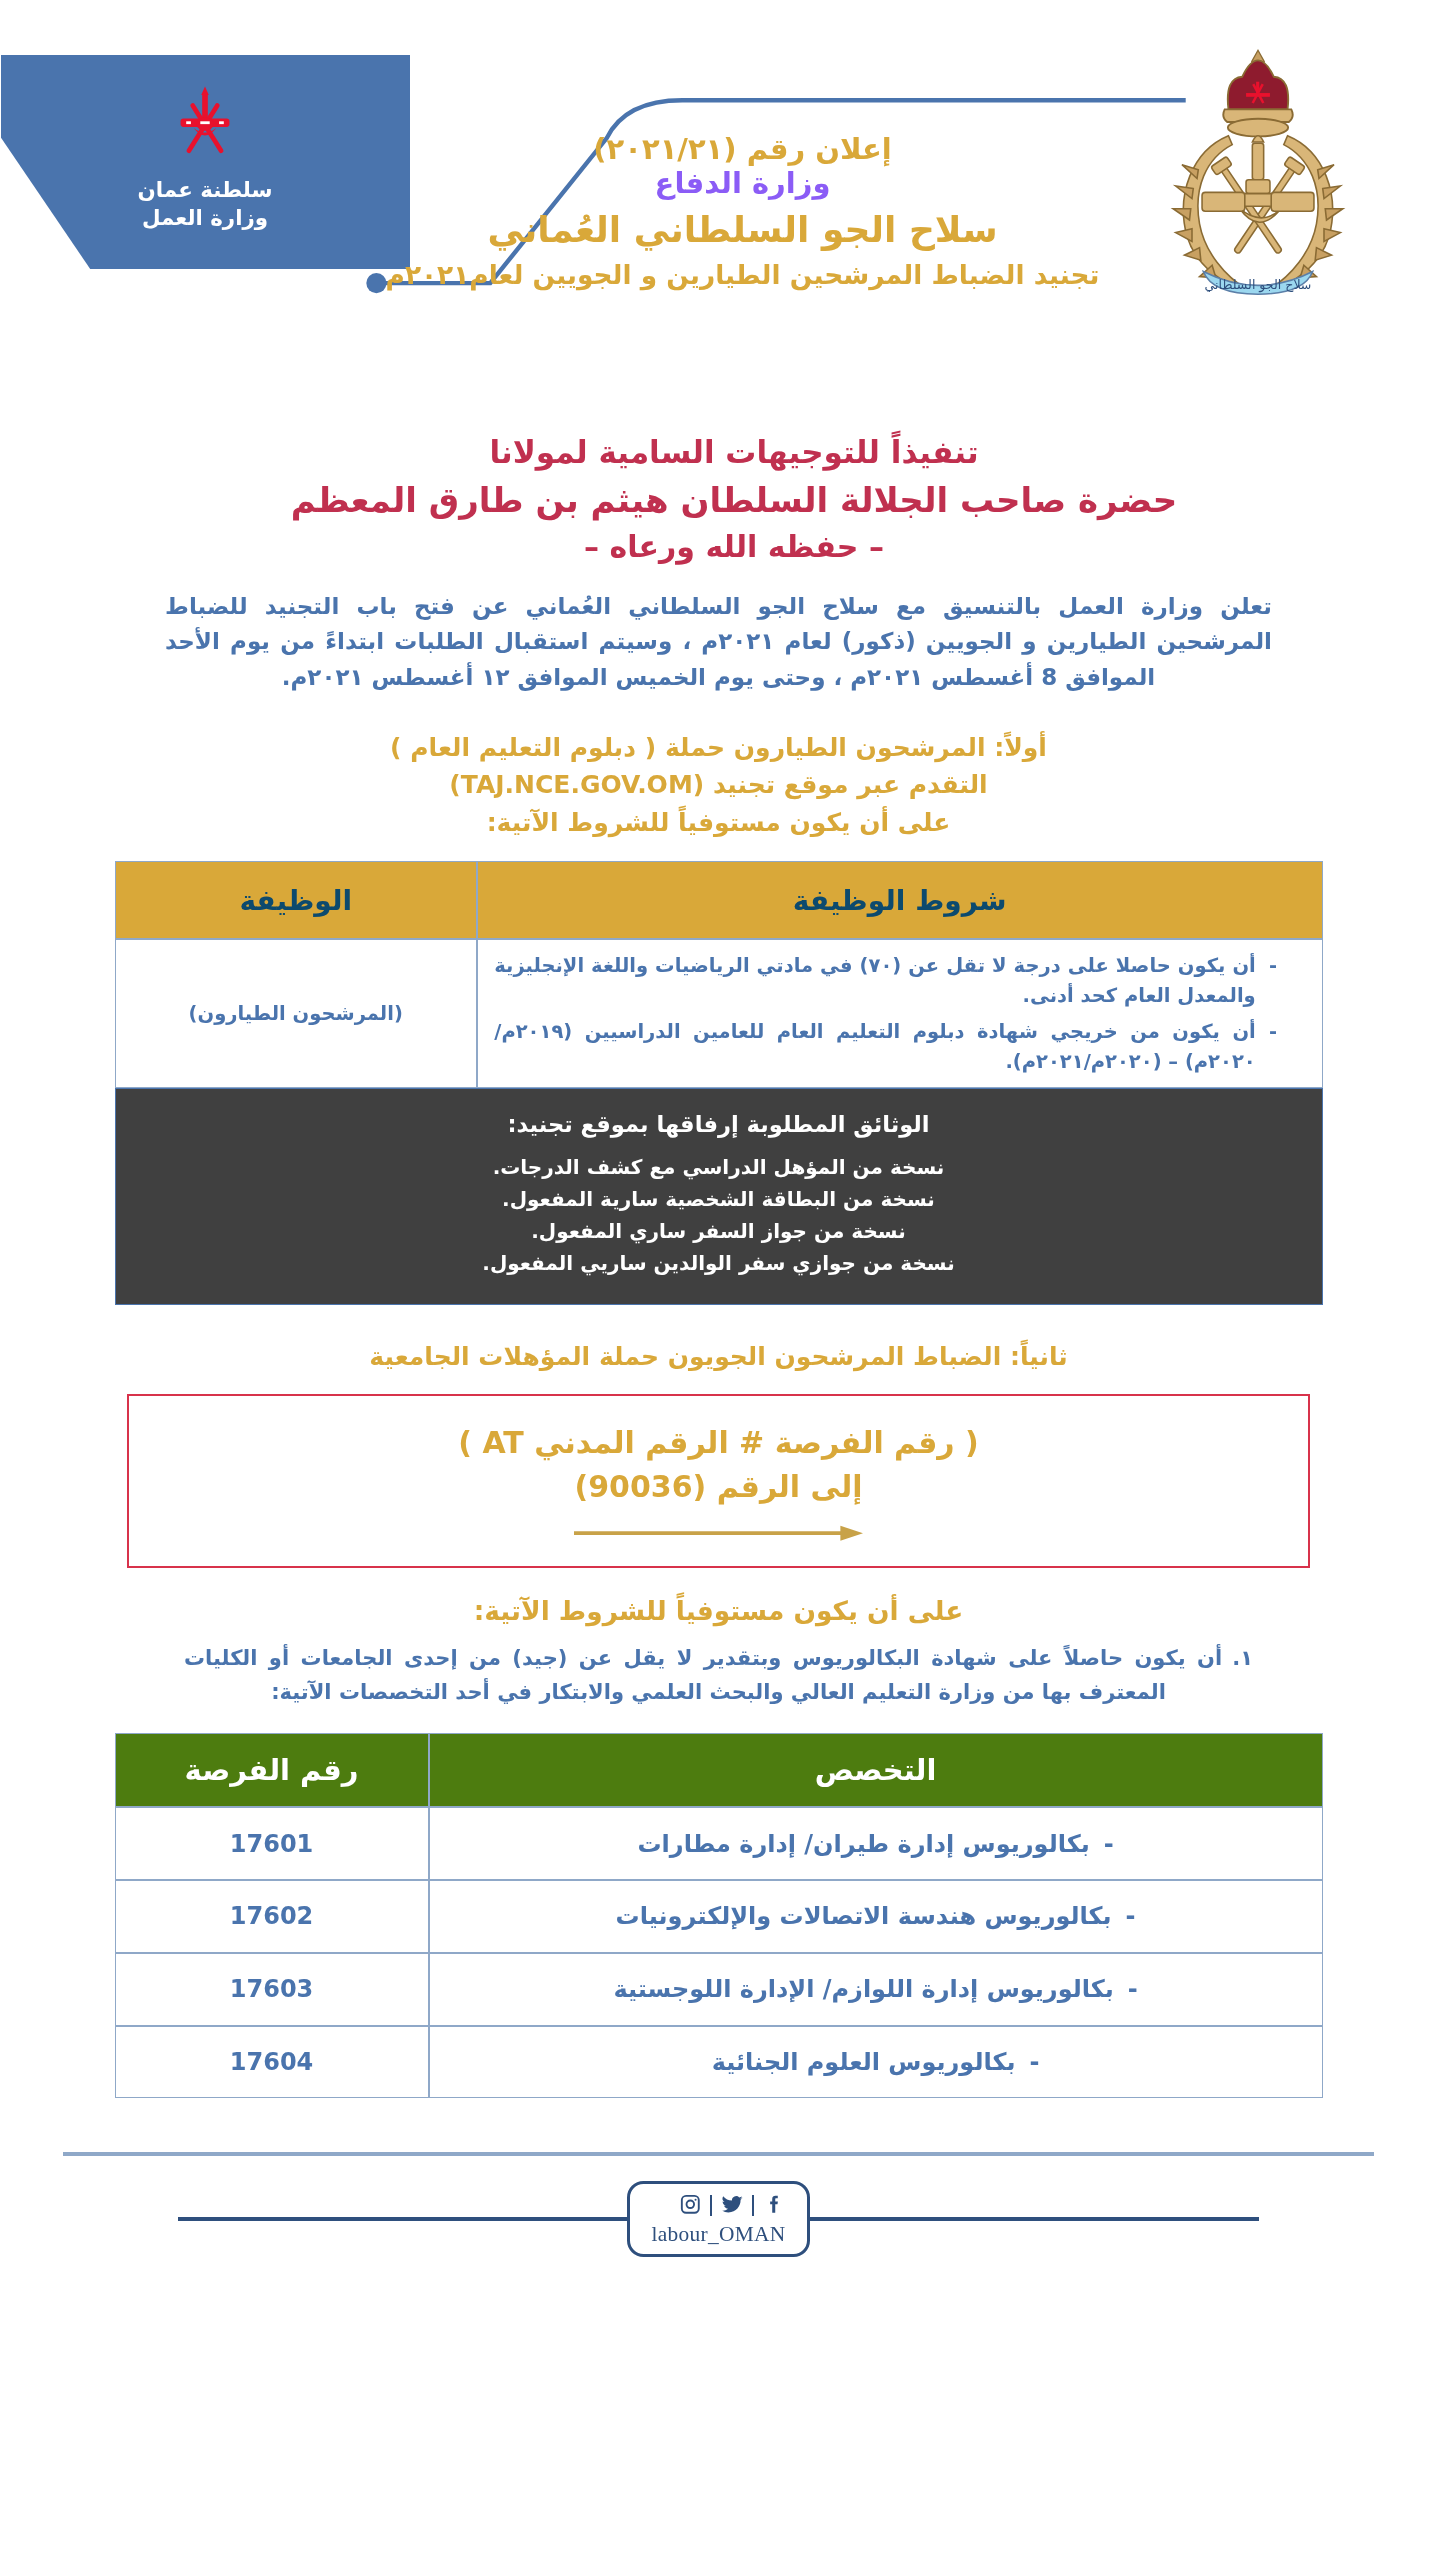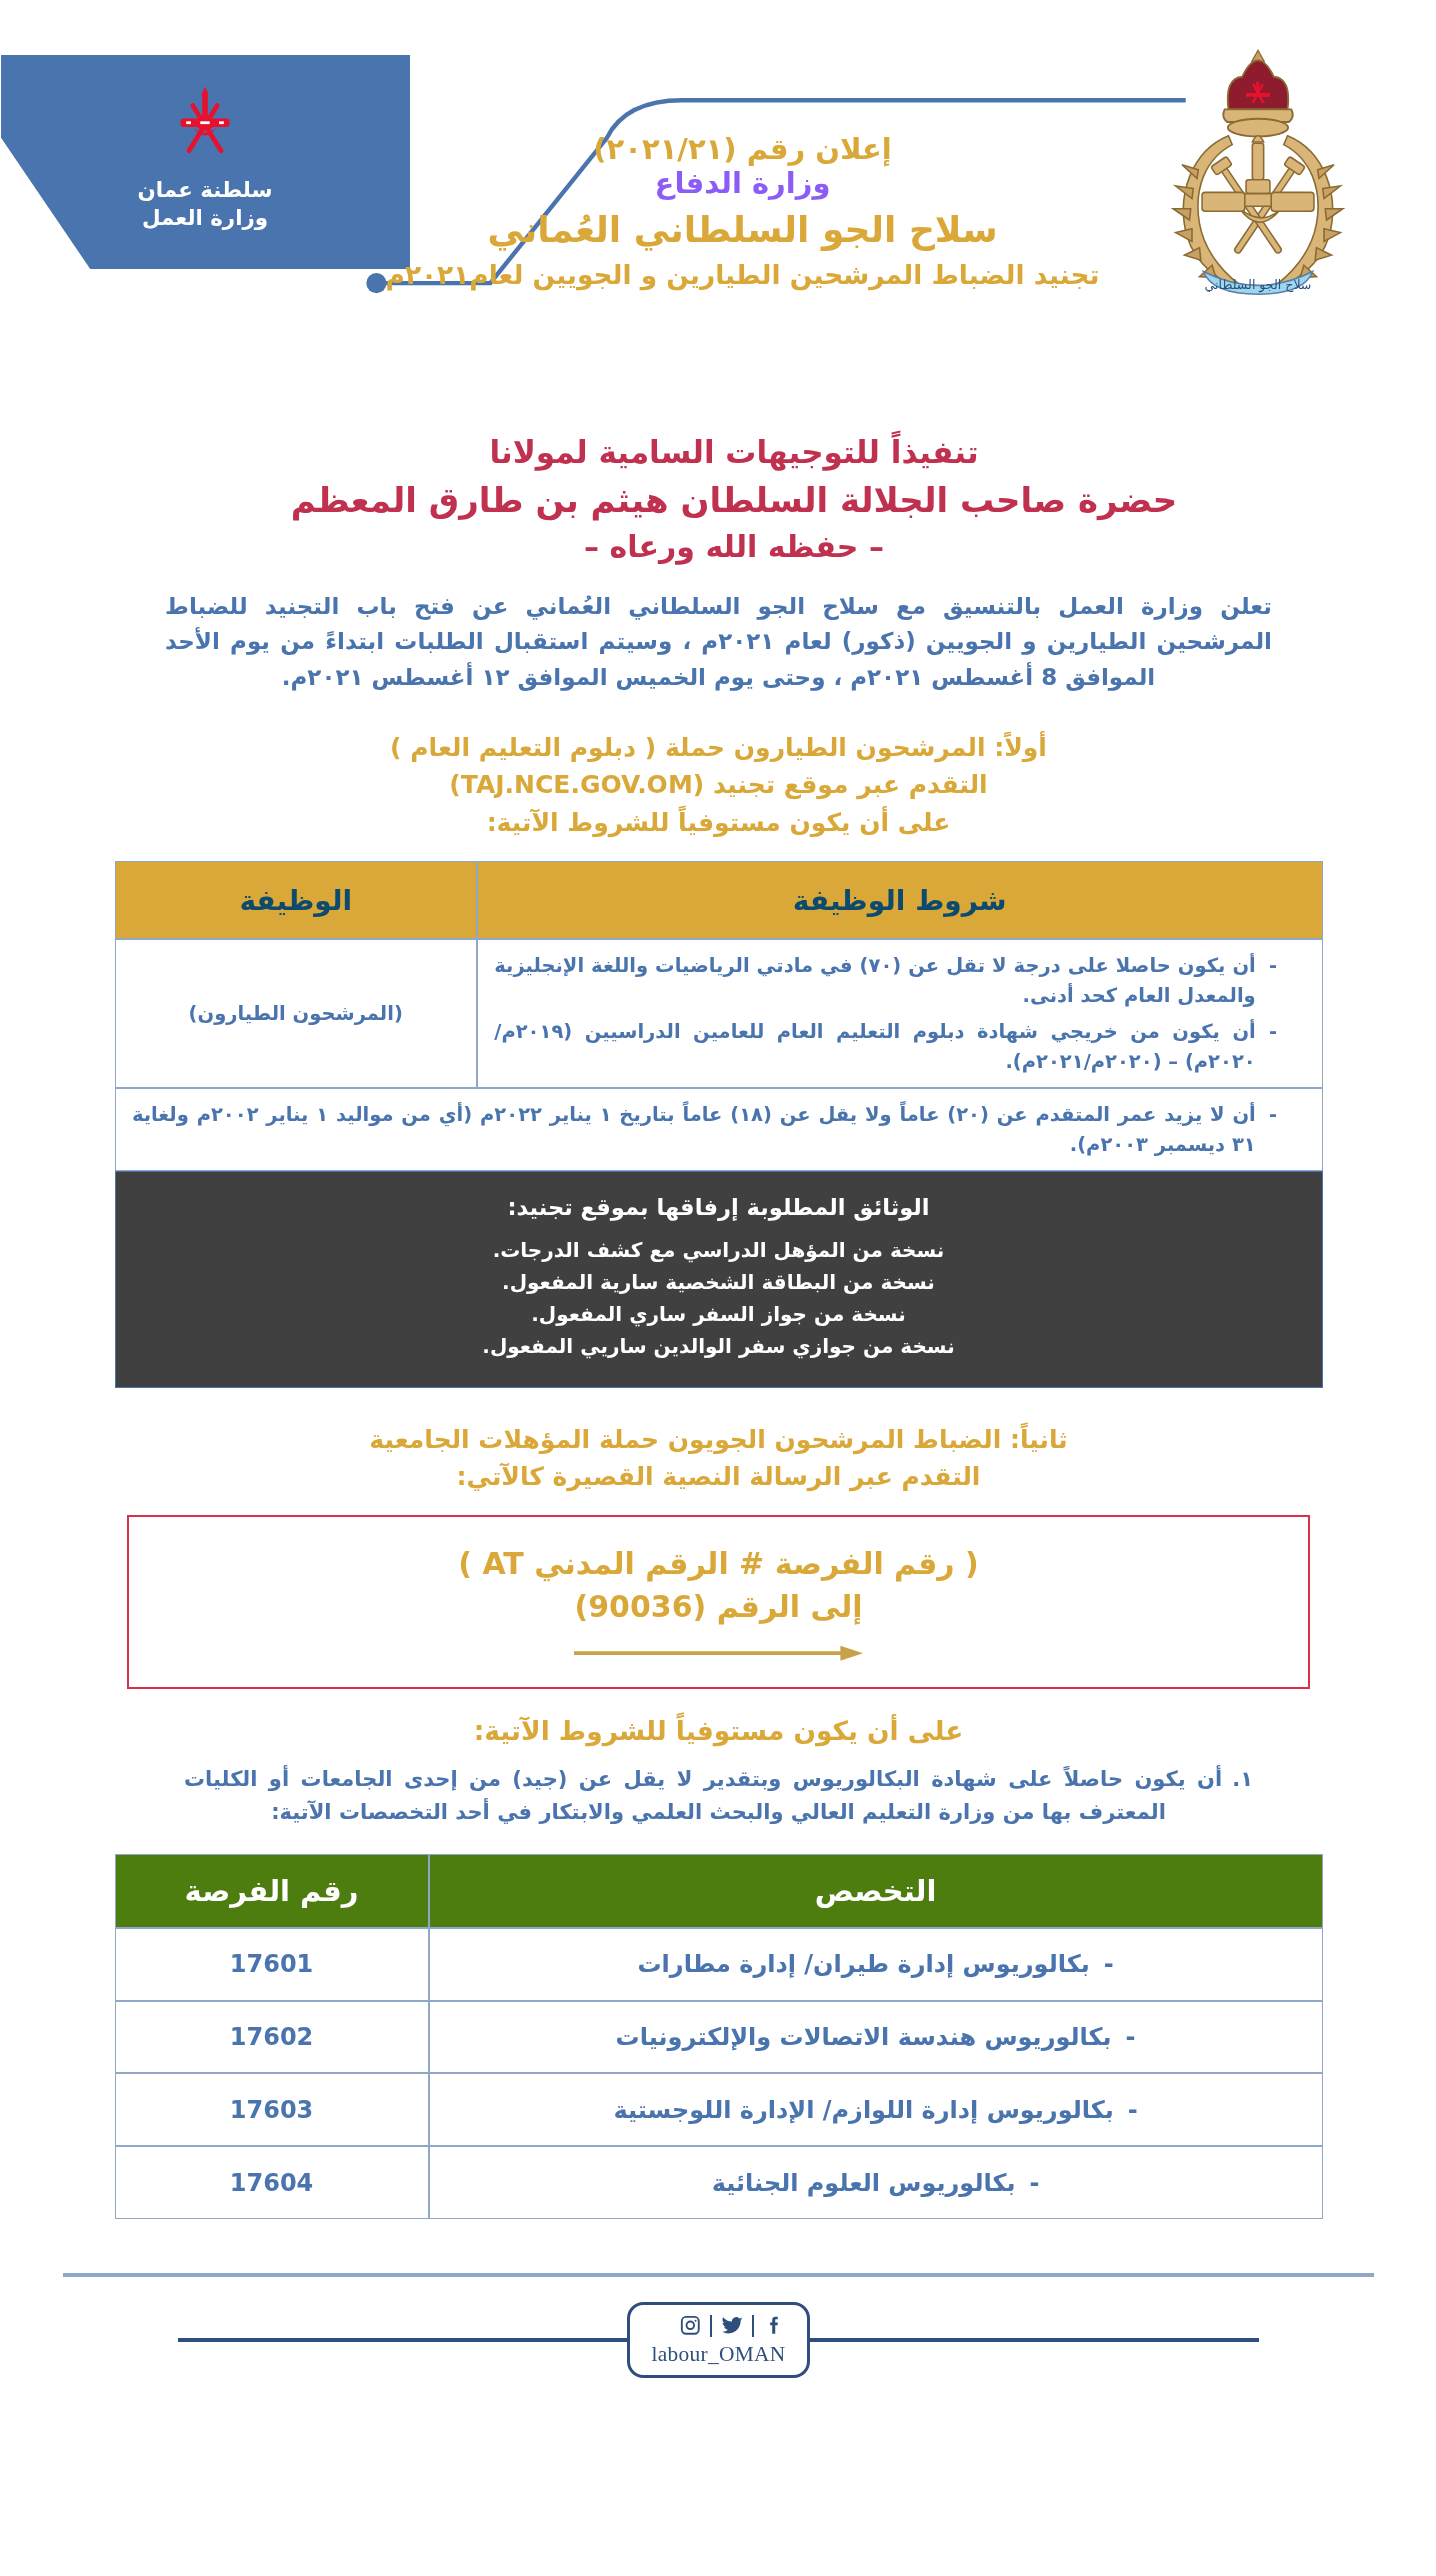--- a/index.html
+++ b/index.html
@@ -296,44 +296,36 @@
     <tbody>
       <tr>
         <td>
           <ul class="cond-list">
             <li>أن يكون حاصلا على درجة لا تقل عن (٧٠) في مادتي الرياضيات واللغة الإنجليزية والمعدل العام كحد أدنى.</li>
             <li>أن يكون من خريجي شهادة دبلوم التعليم العام للعامين الدراسيين (٢٠١٩م/٢٠٢٠م)  –  (٢٠٢٠م/٢٠٢١م).</li>
           </ul>
         </td>
         <td class="job-cell">(المرشحون الطيارون)</td>
       </tr>
-      <tr>
-        <td colspan="2">
-          <ul class="cond-list">
-            <li>أن لا يزيد عمر المتقدم عن (٢٠) عاماً ولا يقل عن (١٨) عاماً بتاريخ ١ يناير ٢٠٢٢م (أي من مواليد ١ يناير ٢٠٠٢م ولغاية ٣١ ديسمبر ٢٠٠٣م).</li>
-          </ul>
-        </td>
-      </tr>
       <tr class="blue-row">
         <td colspan="2">
           <div class="doc-head">الوثائق المطلوبة إرفاقها بموقع تجنيد:</div>
           <ul class="docs">
             <li>نسخة من المؤهل الدراسي مع كشف الدرجات.</li>
             <li>نسخة من البطاقة الشخصية سارية المفعول.</li>
             <li>نسخة من جواز السفر ساري المفعول.</li>
             <li>نسخة من جوازي سفر الوالدين ساريي المفعول.</li>
           </ul>
         </td>
       </tr>
     </tbody>
   </table>
 
   <div class="sect-head">
     <div>ثانياً: الضباط المرشحون الجويون حملة المؤهلات الجامعية</div>
-    <div>التقدم عبر الرسالة النصية القصيرة كالآتي:</div>
   </div>
 
   <div class="sms-box">
     <div class="sms-line">( رقم الفرصة # الرقم المدني AT )</div>
     <div class="sms-line">إلى الرقم (90036)</div>
     <div class="sms-arrow">
       <svg viewBox="0 0 460 26">
         <line x1="0" y1="13" x2="430" y2="13" stroke="#C8A248" stroke-width="6"></line>
         <polygon points="460,13 424,1 424,25" fill="#C8A248"></polygon>
       </svg>

